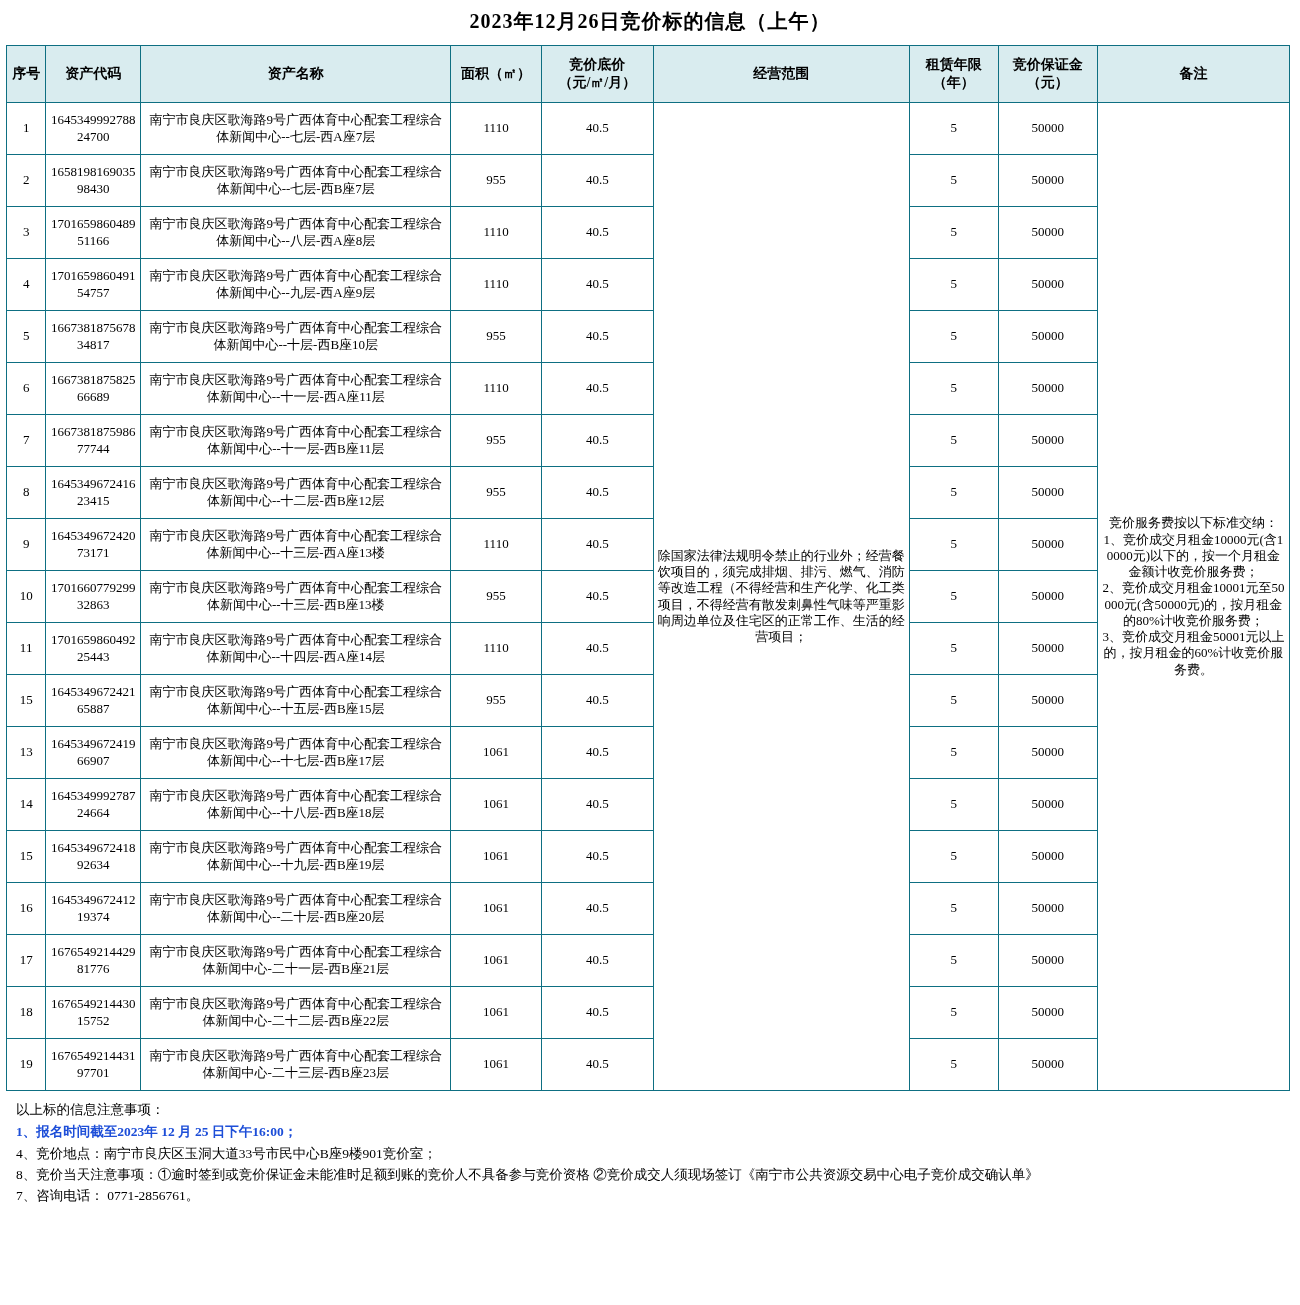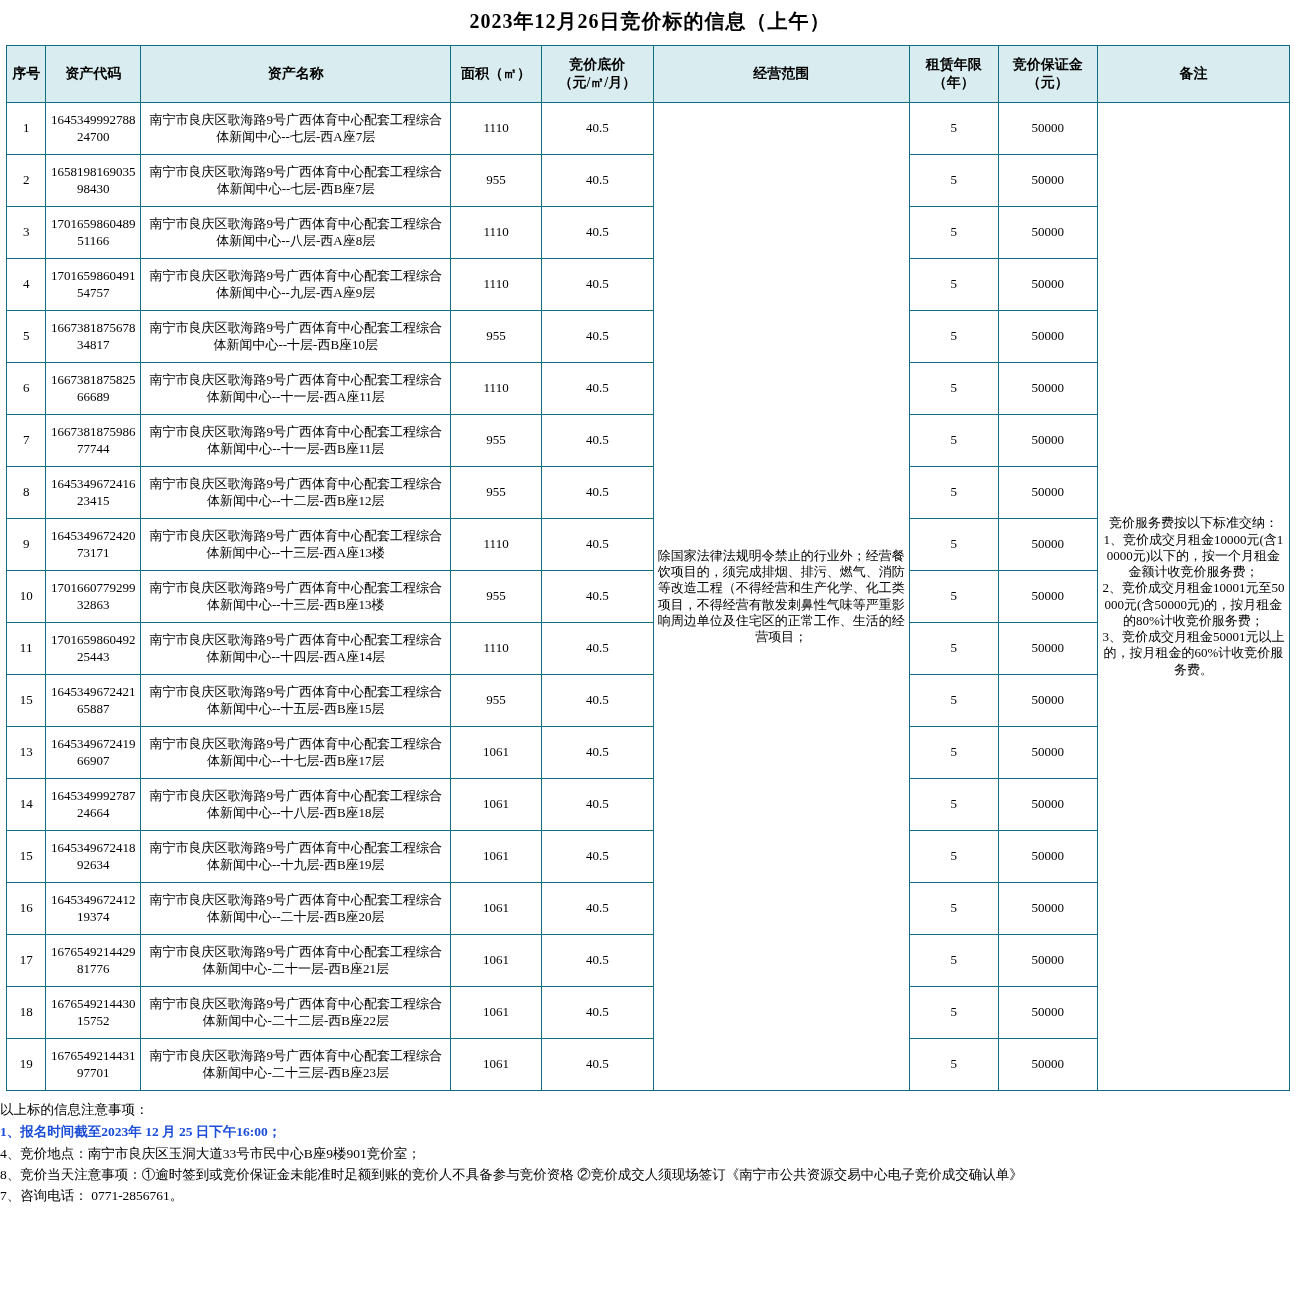--- a/index.html
+++ b/index.html
@@ -75,21 +75,21 @@
     text-align: center;
   }
   td.cell-remark {
     font-size: 13.5px;
     line-height: 1.65;
     text-align: left;
     padding: 4px 8px;
     vertical-align: middle;
   }
   .notes {
-    margin: 8px 8px 6px 0;
+    margin: 8px 8px 6px 16px;
     font-size: 13.5px;
     line-height: 1.58;
   }
   .notes .note-line { white-space: nowrap; }
   .notes .red {
     color: #1d4ed8;
     font-weight: bold;
   }
   .notes .first { margin-bottom: 1px; }
 </style>

